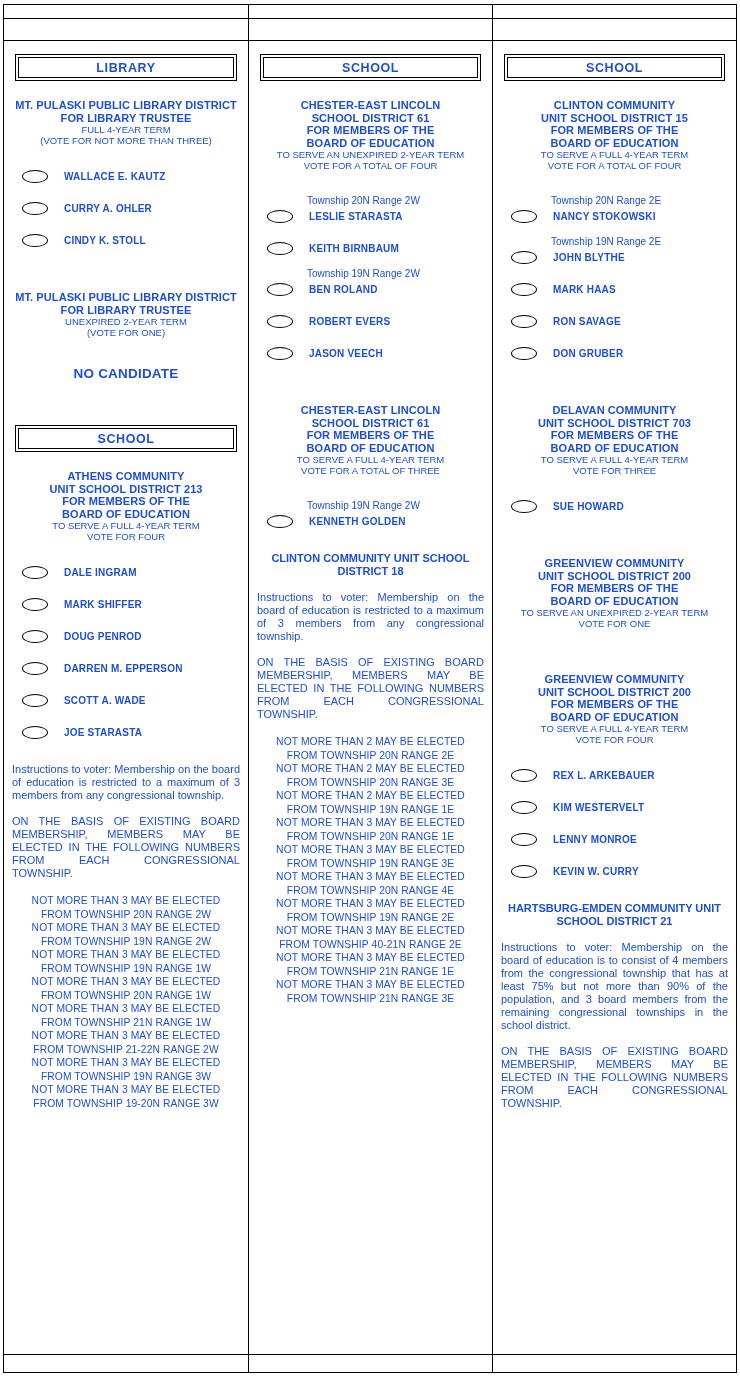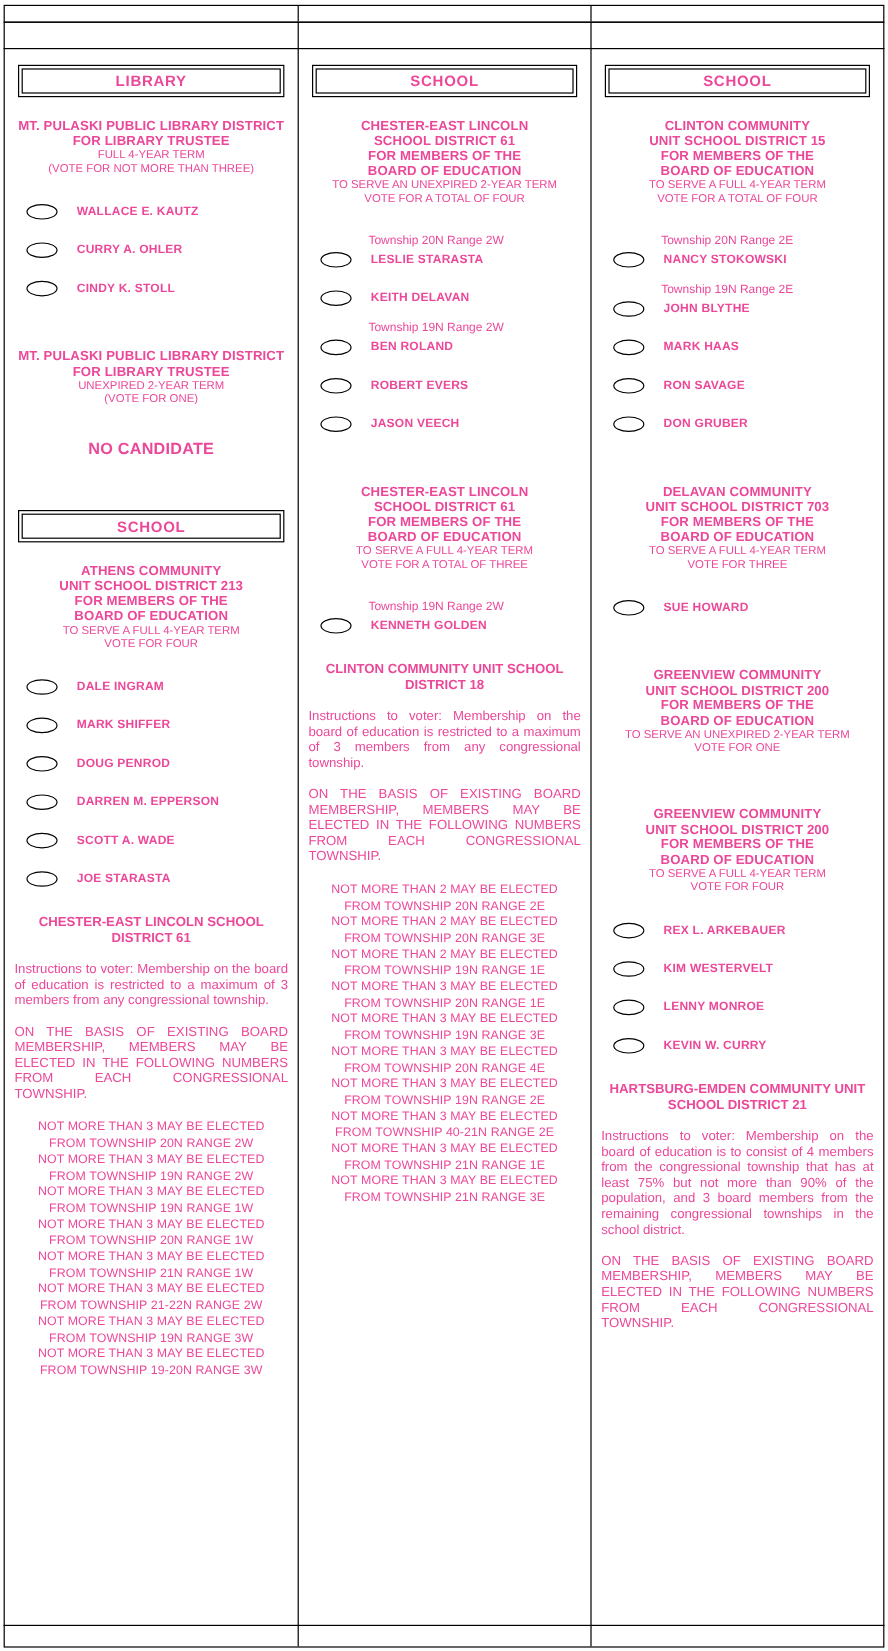--- a/index.html
+++ b/index.html
@@ -1,20 +1,20 @@
 <!DOCTYPE html>
 <html><head>
 <meta charset="utf-8">
 <style>
   html,body{margin:0;padding:0;background:#e8e8e8;}
   .page{
     width:740px;height:1376px;background:#ffffff;margin:0 auto;
     box-sizing:border-box;padding:4px 3px 3px;
     display:flex;flex-direction:column;
-    font-family:"Liberation Sans","DejaVu Sans",sans-serif;color:#ec4899;
+    font-family:"Liberation Sans","DejaVu Sans",sans-serif;color:#1d4ed8;
   }
   .strip{display:grid;grid-template-columns:1fr 1fr 1fr;border:1.5px solid #000;flex:0 0 auto;}
   .strip .cell+.cell{border-left:1.5px solid #000;}
   .strip-1{height:13px;}
   .strip-2{height:21px;margin-top:-1px;}
   .strip-3{height:17px;margin-top:-1px;}
   .body{
     flex:1 1 auto;display:grid;grid-template-columns:1fr 1fr 1fr;
     border-left:1.5px solid #000;border-right:1.5px solid #000;margin-top:-1px;
     overflow:hidden;
@@ -132,24 +132,20 @@
               <span class="oval"></span>
               <span class="cname">SCOTT A. WADE</span>
             </div>
             <div class="cand">
               <span class="oval"></span>
               <span class="cname">JOE STARASTA</span>
             </div>
           </div>
         </div>
         <div class="instr">
-          <div class="instr-title">
-            <div>CHESTER-EAST LINCOLN SCHOOL</div>
-            <div>DISTRICT 61</div>
-          </div>
           <p class="para">Instructions to voter:  Membership on the board of education is restricted to a maximum of 3 members from any congressional township.</p>
           <p class="para">ON THE BASIS OF EXISTING BOARD MEMBERSHIP, MEMBERS MAY BE ELECTED IN THE FOLLOWING NUMBERS FROM EACH CONGRESSIONAL TOWNSHIP.</p>
           <div class="rules">
             <div class="rule">NOT MORE THAN 3 MAY BE ELECTED</div>
             <div class="rule">FROM TOWNSHIP 20N RANGE 2W</div>
             <div class="rule">NOT MORE THAN 3 MAY BE ELECTED</div>
             <div class="rule">FROM TOWNSHIP 19N RANGE 2W</div>
             <div class="rule">NOT MORE THAN 3 MAY BE ELECTED</div>
             <div class="rule">FROM TOWNSHIP 19N RANGE 1W</div>
             <div class="rule">NOT MORE THAN 3 MAY BE ELECTED</div>
@@ -179,21 +175,21 @@
             <div class="tl-s">VOTE FOR A TOTAL OF FOUR</div>
           </div>
           <div class="items">
             <div class="twp">Township 20N Range 2W</div>
             <div class="cand">
               <span class="oval"></span>
               <span class="cname">LESLIE STARASTA</span>
             </div>
             <div class="cand">
               <span class="oval"></span>
-              <span class="cname">KEITH DELAVAN</span>
+              <span class="cname">KEITH BIRNBAUM</span>
             </div>
             <div class="twp">Township 19N Range 2W</div>
             <div class="cand">
               <span class="oval"></span>
               <span class="cname">BEN ROLAND</span>
             </div>
             <div class="cand">
               <span class="oval"></span>
               <span class="cname">ROBERT EVERS</span>
             </div>

